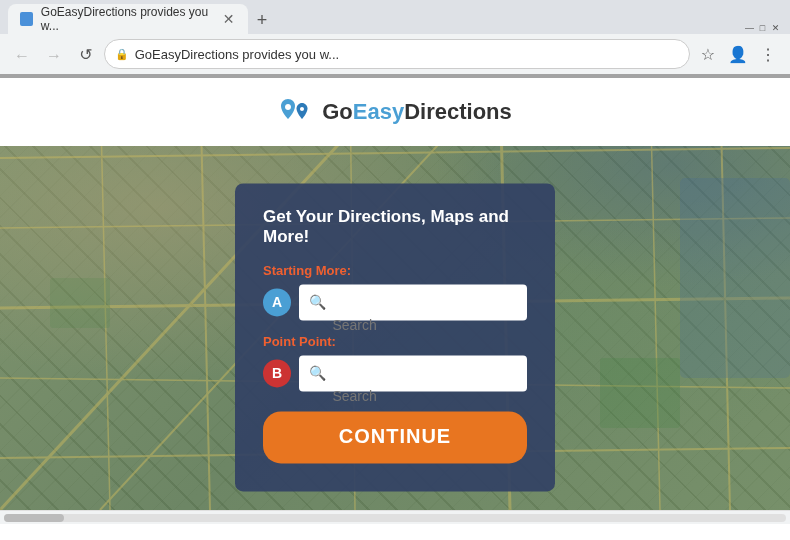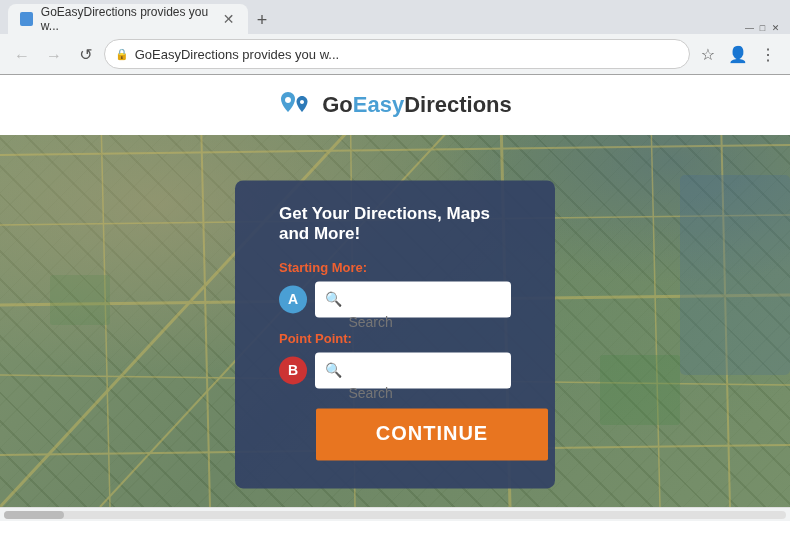--- a/index.html
+++ b/index.html
@@ -8,21 +8,21 @@
       width: 790px;
       height: 540px;
       overflow: hidden;
       font-family: Arial, sans-serif;
       background: #fff;
     }
 
     
     .browser-chrome {
       background: #4c1d95;
-      border-bottom: 1px solid #a3a3a3;
+      border-bottom: 4px solid #a3a3a3;
     }
 
     .win-btn {
       width: 13px;
       height: 13px;
       display: flex;
       align-items: center;
       justify-content: center;
       font-size: 9px;
       color: #555;
@@ -178,21 +178,21 @@
         radial-gradient(ellipse at 85% 20%, rgba(60,90,140,0.3) 0%, transparent 25%),
         linear-gradient(135deg, rgba(120,140,100,0.5) 0%, rgba(80,110,80,0.5) 50%, rgba(100,130,90,0.5) 100%);
     }
 
     
     .site-header {
       position: absolute;
       top: 0;
       left: 0;
       right: 0;
-      height: 60px;
+      height: 68px;
       background: #fff;
       display: flex;
       align-items: center;
       justify-content: center;
       z-index: 10;
     }
 
     .logo-container {
       display: flex;
       align-items: center;
@@ -227,21 +227,21 @@
       z-index: 5;
     }
 
     .modal-box {
       position: absolute;
       top: 50%;
       left: 50%;
       transform: translate(-50%, -45%);
       background: rgba(50, 65, 100, 0.92);
       border-radius: 8px;
-      padding: 24px 44px 28px;
+      padding: 24px 28px 28px;
       width: 320px;
       z-index: 20;
     }
 
     .modal-title {
       color: #fff;
       font-size: 17px;
       font-weight: bold;
       margin-bottom: 16px;
       text-align: left;
@@ -307,28 +307,27 @@
       width: 100%;
       background: transparent;
       margin-top: 47px;
     }
 
     .continue-btn {
       width: 100%;
       height: 52px;
       background: #e87520;
       border: none;
-      border-radius: 2px;
+      border-radius: 18px;
       color: #fff;
       font-size: 20px;
       font-weight: bold;
       letter-spacing: 1px;
       cursor: pointer;
       margin-top: 6px;
-      margin-left: 37px;
     }
 
     
     .browser-bottom {
       height: 14px;
       background: #f1f3f4;
       border-top: 1px solid #e0e0e0;
       display: flex;
       align-items: center;
     }

